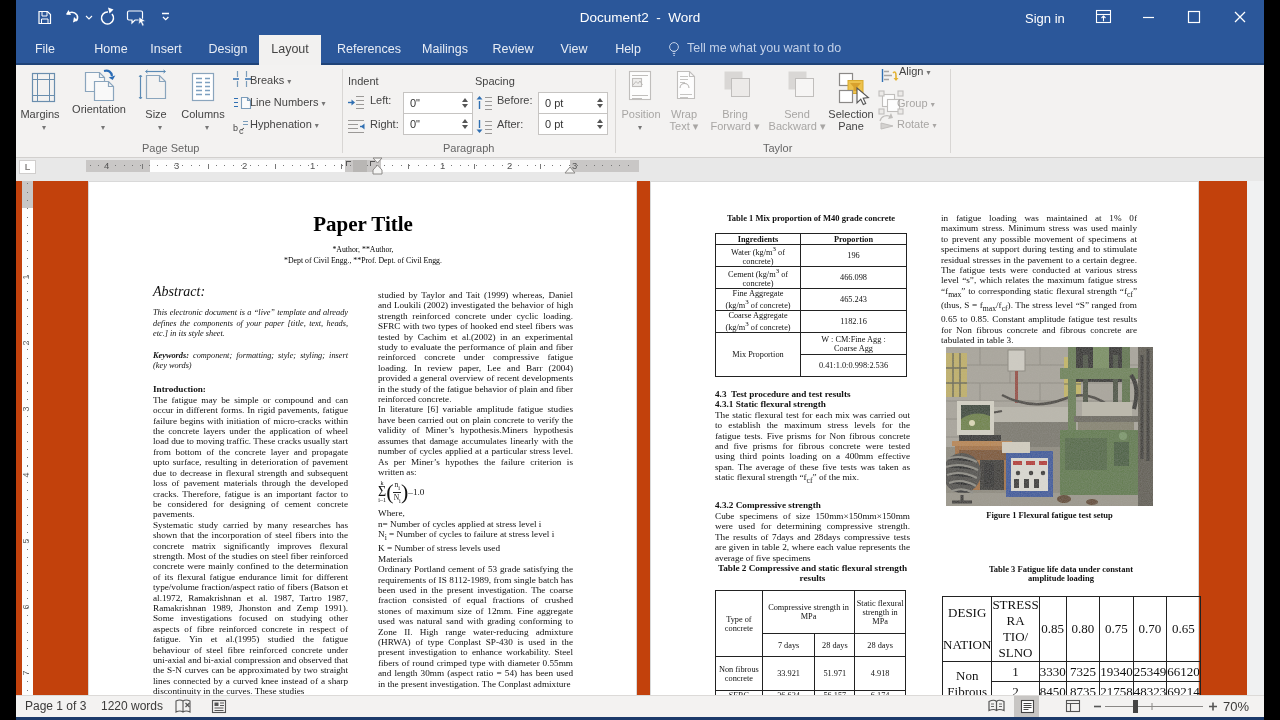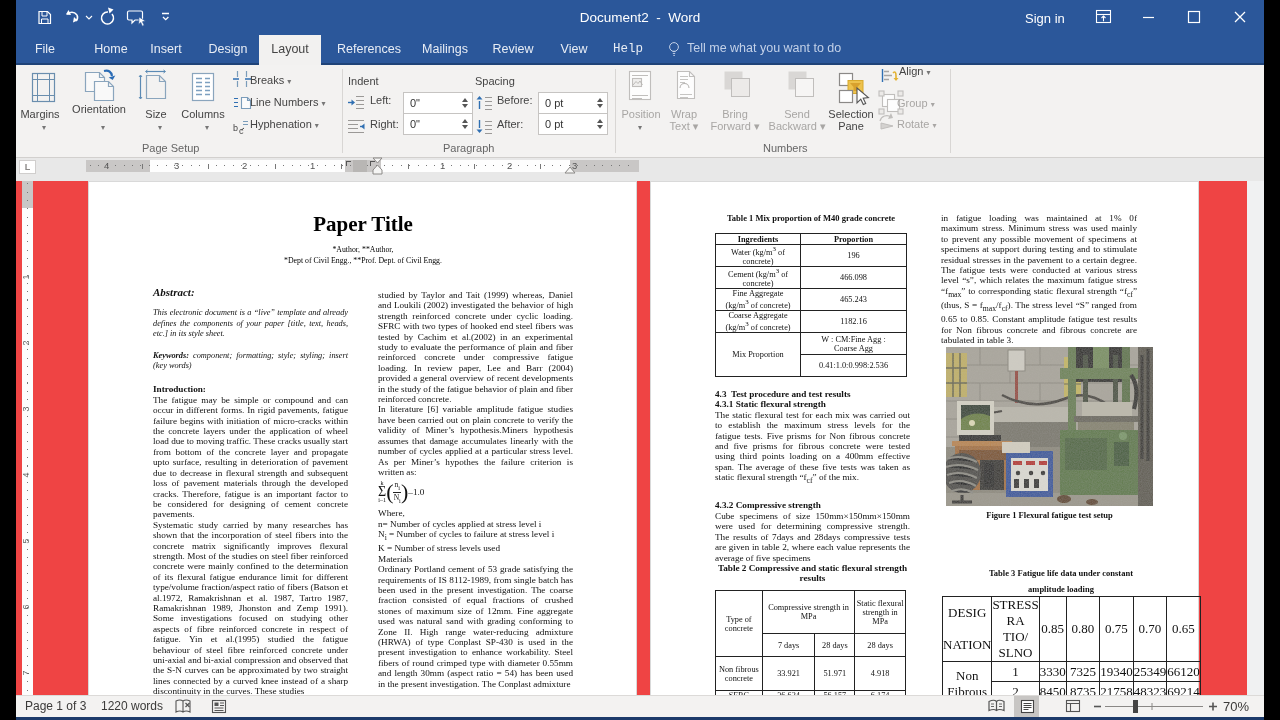--- a/index.html
+++ b/index.html
@@ -30,21 +30,21 @@
 #rulerrow { position:absolute; left:0; top:158px; width:1248px; height:23px; background:#e8e8e8; z-index:5; }
 .rws { position:absolute; top:2px; height:12px; background:#fefefe; }
 .rdots { position:absolute; top:7px; height:1px; background:repeating-linear-gradient(to right, #777 0 1px, transparent 1px 8.4px); }
 .rnum { position:absolute; top:3px; font-size:9.5px; color:#555; line-height:10px; }
 .rhalf { position:absolute; top:6px; height:5px; background:repeating-linear-gradient(to right, #777 0 1px, transparent 1px 66.4px); }
 #vruler { position:absolute; left:6px; top:17px; width:11px; height:520px; background:#fdfdfd; }
 #vruler .m { position:absolute; left:0; width:11px; background:#c9c7c6; }
 .vdots { position:absolute; left:5px; top:0; width:1px; height:520px; background:repeating-linear-gradient(to bottom, #777 0 1px, transparent 1px 8.3px); }
 .vnum { position:absolute; left:1px; font-size:9px; color:#666; transform:rotate(-90deg); }
 
-#doc { position:absolute; left:0; top:158px; width:1248px; height:537px; background:#ef4444; }
+#doc { position:absolute; left:0; top:158px; width:1248px; height:537px; background:#c2410c; }
 .page { position:absolute; top:23px; width:549px; height:520px; background:#fff; border:1px solid #d9d9d9; border-bottom:none; }
 .ser { font-family:"Liberation Serif", serif; }
 .col { position:absolute; font-family:"Liberation Serif", serif; font-size:9.2px; line-height:10.4px; color:#111; text-align:justify; }
 .col p { margin:0; }
 table.dtab { border-collapse:collapse; font-family:"Liberation Serif", serif; color:#111; }
 table.dtab td { border:1px solid #222; text-align:center; vertical-align:middle; padding:0; }
 .cap { font-family:"Liberation Serif", serif; font-weight:bold; color:#111; text-align:center; }
 
 #statusbar { position:absolute; left:0; top:695px; width:1248px; height:22px; background:#f3f2f1; border-top:1px solid #dcdad8; font-size:12px; color:#3b3a39; }
 #bottomstrip { position:absolute; left:0; top:717px; width:1248px; height:3px; background:#1c3a6a; }
@@ -96,21 +96,21 @@
   <div id="tabrow">
     <div class="tab" style="left:-1px;width:60px;">File</div>
     <div class="tab" style="left:65px;width:60px;">Home</div>
     <div class="tab" style="left:120px;width:60px;">Insert</div>
     <div class="tab" style="left:182px;width:60px;">Design</div>
     <div id="tab-active">Layout</div>
     <div class="tab" style="left:321px;width:60px;">References</div>
     <div class="tab" style="left:399px;width:60px;">Mailings</div>
     <div class="tab" style="left:467px;width:60px;">Review</div>
     <div class="tab" style="left:528px;width:60px;">View</div>
-    <div class="tab" style="left:582px;width:60px;font-family:Liberation Mono, monospace;">Help</div>
+    <div class="tab" style="left:582px;width:60px;">Help</div>
     <svg width="16" height="20" style="position:absolute;left:651px;top:5px;">
       <g stroke="#c3d1e8" stroke-width="1" fill="none">
         <circle cx="7" cy="7" r="4.4"></circle>
         <path d="M5.5 11.4 h3 M5.8 13.4 h2.4 M6.3 15.4 h1.6"></path>
       </g>
     </svg>
     <div id="tellme">Tell me what you want to do</div>
   </div>
   <div id="ribbon">
 
@@ -283,21 +283,21 @@
     </svg>
     <div class="rtext-dis" style="position:absolute;left:604px;top:43px;width:42px;text-align:center;">Position</div>
     <div class="rtext-dis" style="position:absolute;left:647px;top:43px;width:42px;text-align:center;">Wrap<br>Text ▾</div>
     <div class="rtext-dis" style="position:absolute;left:694px;top:43px;width:50px;text-align:center;">Bring<br>Forward ▾</div>
     <div class="rtext-dis" style="position:absolute;left:747px;top:43px;width:68px;text-align:center;">Send<br>Backward ▾</div>
     <div class="rtext" style="position:absolute;left:809px;top:43px;width:52px;text-align:center;">Selection<br>Pane</div>
     <div class="dd" style="position:absolute;left:622px;top:58px;">▾</div>
     <div class="rtext" style="position:absolute;left:883px;top:0;">Align <span class="dd">▾</span></div>
     <div class="rtext-dis" style="position:absolute;left:881px;top:32px;">Group <span style="font-size:8px;">▾</span></div>
     <div class="rtext-dis" style="position:absolute;left:881px;top:53px;">Rotate <span style="font-size:8px;">▾</span></div>
-    <div class="grplabel" style="left:747px;">Numbers</div>
+    <div class="grplabel" style="left:747px;">Taylor</div>
     <div class="grpdiv" style="left:934px;"></div>
 
     <svg width="16" height="12" style="position:absolute;left:1222px;top:142px;" fill="none">
       <path d="M2 8 l5 -5 5 5" stroke="#888" stroke-width="1.4"></path>
     </svg>
   </div>
   <div id="rulerrow">
     <div style="position:absolute;left:3px;top:2px;width:17px;height:14px;background:#fff;border:1px solid #d0cecd;color:#8a8886;font-size:9px;text-align:center;line-height:13px;font-weight:bold;">L</div>
 
     <div style="position:absolute;left:70px;top:2px;width:553px;height:12px;background:#c9c7c6;"></div>
@@ -333,21 +333,21 @@
       <span class="vnum" style="top:295px;">4</span>
       <span class="vnum" style="top:361px;">5</span>
       <span class="vnum" style="top:427px;">6</span>
       <span class="vnum" style="top:493px;">7</span>
     </div>
     <div style="position:absolute;right:0;top:0;width:17px;height:537px;background:#f0f1f2;"></div>
     <div class="page" id="page1" style="left:72px;">
       <div class="ser" style="position:absolute;left:0;top:30px;width:548px;text-align:center;font-size:21px;font-weight:bold;">Paper Title</div>
       <div class="ser" style="position:absolute;left:0;top:62px;width:548px;text-align:center;font-size:7.8px;line-height:11px;">*Author, **Author,<br>*Dept of Civil Engg., **Prof. Dept. of Civil Engg.</div>
       <div class="col" style="left:64px;top:105px;width:195px;">
-        <p style="font-style:italic;font-weight:bold;font-size:11px;">Abstract:</p>
+        <p style="font-style:italic;font-weight:normal;font-size:14px;">Abstract:</p>
         <p style="font-style:italic;font-size:8.3px;margin-top:11px;">This electronic document is a “live” template and already defines the components of your paper [title, text, heads, etc.] in its style sheet.</p>
         <p style="font-style:italic;font-size:8.3px;margin-top:11px;"><b>Keywords:</b> component; formatting; style; styling; insert (key words)</p>
         <p style="font-weight:bold;margin-top:13px;">Introduction:</p>
         <p>The fatigue may be simple or compound and can occur in different forms. In rigid pavements, fatigue failure begins with initiation of micro-cracks within the concrete layers under the application of wheel load due to moving traffic. These cracks usually start from bottom of the concrete layer and propagate upto surface, resulting in deterioration of pavement due to decrease in flexural strength and subsequent loss of pavement materials through the developed cracks. Therefore, fatigue is an important factor to be considered for designing of cement concrete pavements.</p>
         <p>Systematic study carried by many researches has shown that the incorporation of steel fibers into the concrete matrix significantly improves flexural strength. Most of the studies on steel fiber reinforced concrete were mainly confined to the determination of its flexural fatigue endurance limit for different type/volume fraction/aspect ratio of fibers (Batson et al.1972, Ramakrishnan et al. 1987, Tartro 1987, Ramakrishnan 1989, Jhonston and Zemp 1991). Some investigations focused on studying other aspects of fibre reinforced concrete in respect of fatigue. Yin et al.(1995) studied the fatigue behaviour of steel fibre reinforced concrete under uni-axial and bi-axial compression and observed that the S-N curves can be approximated by two straight lines connected by a curved knee instead of a sharp discontinuity in the curves. These studies</p>
       </div>
       <div class="col" style="left:289px;top:108px;width:195px;">
         <p>studied by Taylor and Tait (1999) whereas, Daniel and Loukili (2002) investigated the behavior of high strength reinforced concrete under cyclic loading. SFRC with two types of hooked end steel fibers was tested by Cachim et al.(2002) in an experimental study to evaluate the performance of plain and fiber reinforced concrete under compressive fatigue loading. In review paper, Lee and Barr (2004) provided a general overview of recent developments in the study of the fatigue behavior of plain and fiber reinforced concrete.</p>
         <p>In literature [6] variable amplitude fatigue studies have been carried out on plain concrete to verify the validity of Miner’s hypothesis.Miners hypothesis assumes that damage accumulates linearly with the number of cycles applied at a particular stress level. As per Miner’s hypothes the failure criterion is written as:</p>
         <p style="margin:3px 0 4px 0;text-align:left;"><span style="display:inline-block;vertical-align:middle;text-align:center;font-size:6px;line-height:5px;">k<br><span style="font-size:14px;line-height:12px;">Σ</span><br>i–1</span><span style="font-size:22px;font-weight:100;vertical-align:middle;">(</span><span style="display:inline-block;vertical-align:middle;text-align:center;font-size:7.5px;line-height:9px;"><span style="display:block;border-bottom:0.9px solid #222;padding:0 1px;">n<sub>i</sub></span><span style="display:block;">N<sub>i</sub></span></span><span style="font-size:22px;font-weight:100;vertical-align:middle;">)</span><span style="vertical-align:middle;">–1.0</span></p>
@@ -520,21 +520,21 @@
 
           <rect x="192" y="0" width="15" height="159" fill="#5f5b50"></rect>
           <path d="M196 8 v104 M202 2 v112" stroke="#33302a" stroke-width="3"></path>
           <path d="M185 28 q9 12 3 34" stroke="#2c2a24" stroke-width="4" fill="none"></path>
           <ellipse cx="118" cy="152" rx="7" ry="4" fill="#5f4326"></ellipse>
           <ellipse cx="146" cy="155" rx="6" ry="3" fill="#5f4326"></ellipse>
           </g>
         </svg>
       </div>
       <div class="cap" style="position:absolute;left:295px;top:328px;width:207px;font-size:8.5px;">Figure 1 Flexural fatigue test setup</div>
-      <div class="cap" style="position:absolute;left:291px;top:383px;width:238px;font-size:8.5px;line-height:16px;">Table 3 Fatigue life data under constant<br>amplitude loading</div>
+      <div class="cap" style="position:absolute;left:291px;top:383px;width:238px;font-size:8.5px;line-height:9px;">Table 3 Fatigue life data under constant<br>amplitude loading</div>
       <table class="dtab" style="position:absolute;left:291px;top:414px;width:238px;font-size:13px;">
         <tbody>
             <tr style="height:57px;">
               <td style="width:41px;">DESIG<br><br>NATION</td>
               <td style="width:40px;">STRESS<br>RA<br>TIO/<br>SLNO</td>
               <td style="width:29px;">0.85</td>
               <td style="width:30px;">0.80</td>
               <td style="width:31px;">0.75</td>
               <td style="width:31px;">0.70</td>
               <td>0.65</td>

